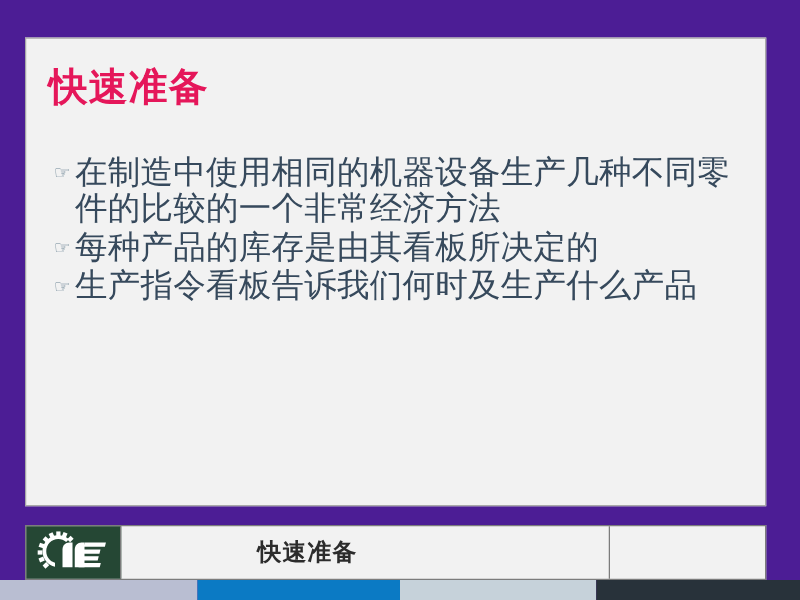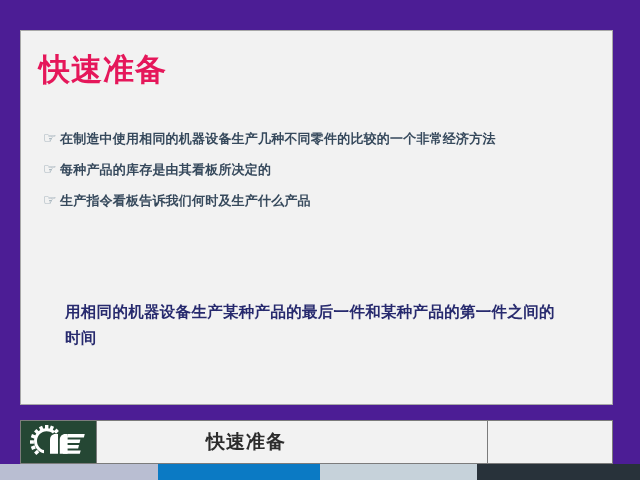--- a/index.html
+++ b/index.html
@@ -64,26 +64,25 @@
     width: 17px;
     font-size: 15px;
     line-height: 29px;
     color: #6e8796;
     text-align: left;
     font-family: "DejaVu Sans", sans-serif;
   }
 
   .bullet-text {
     flex: 1 1 auto;
-    font-size: 13px;
+    font-size: 26px;
     line-height: 29px;
     color: #36495c;
     font-family: "DejaVu Serif", "Liberation Serif", serif;
     letter-spacing: 0.2px;
-    font-weight: bold;
   }
 
   
   .definition-block {
     position: absolute;
     left: 44px;
     top: 268px;
     width: 500px;
     font-size: 15.5px;
     line-height: 26px;
@@ -175,21 +174,20 @@
         <span class="bullet-text" style="color: rgb(54, 73, 92);">每种产品的库存是由其看板所决定的</span>
       </div>
 
       <div class="bullet-row">
         <span class="bullet-marker">☞</span>
         <span class="bullet-text" style="color: rgb(54, 73, 92);">生产指令看板告诉我们何时及生产什么产品</span>
       </div>
 
     </div>
 
-    <div class="definition-block" style="color: rgb(39, 42, 110);">用相同的机器设备生产某种产品的最后一件和某种产品的第一件之间的时间</div>
 
   </div>
 
   <div class="footer-bar">
 
     <div class="footer-logo-cell" style="background: rgb(37, 71, 52);">
       <span>
         <svg class="logo-svg" width="58" height="34" viewBox="0 0 58 34" xmlns="http://www.w3.org/2000/svg">
 
           <g fill="#ffffff">

